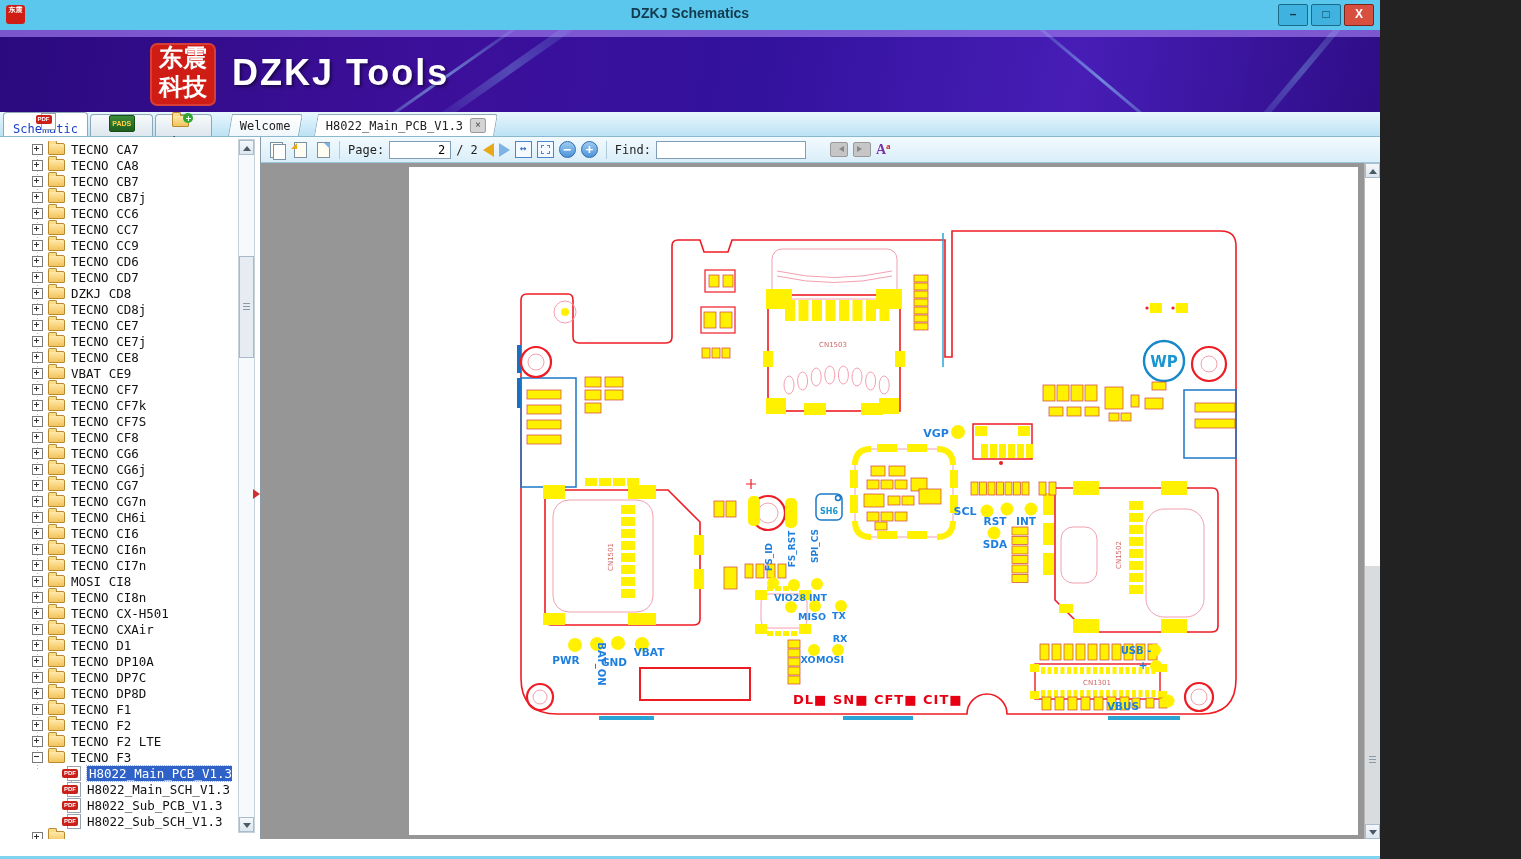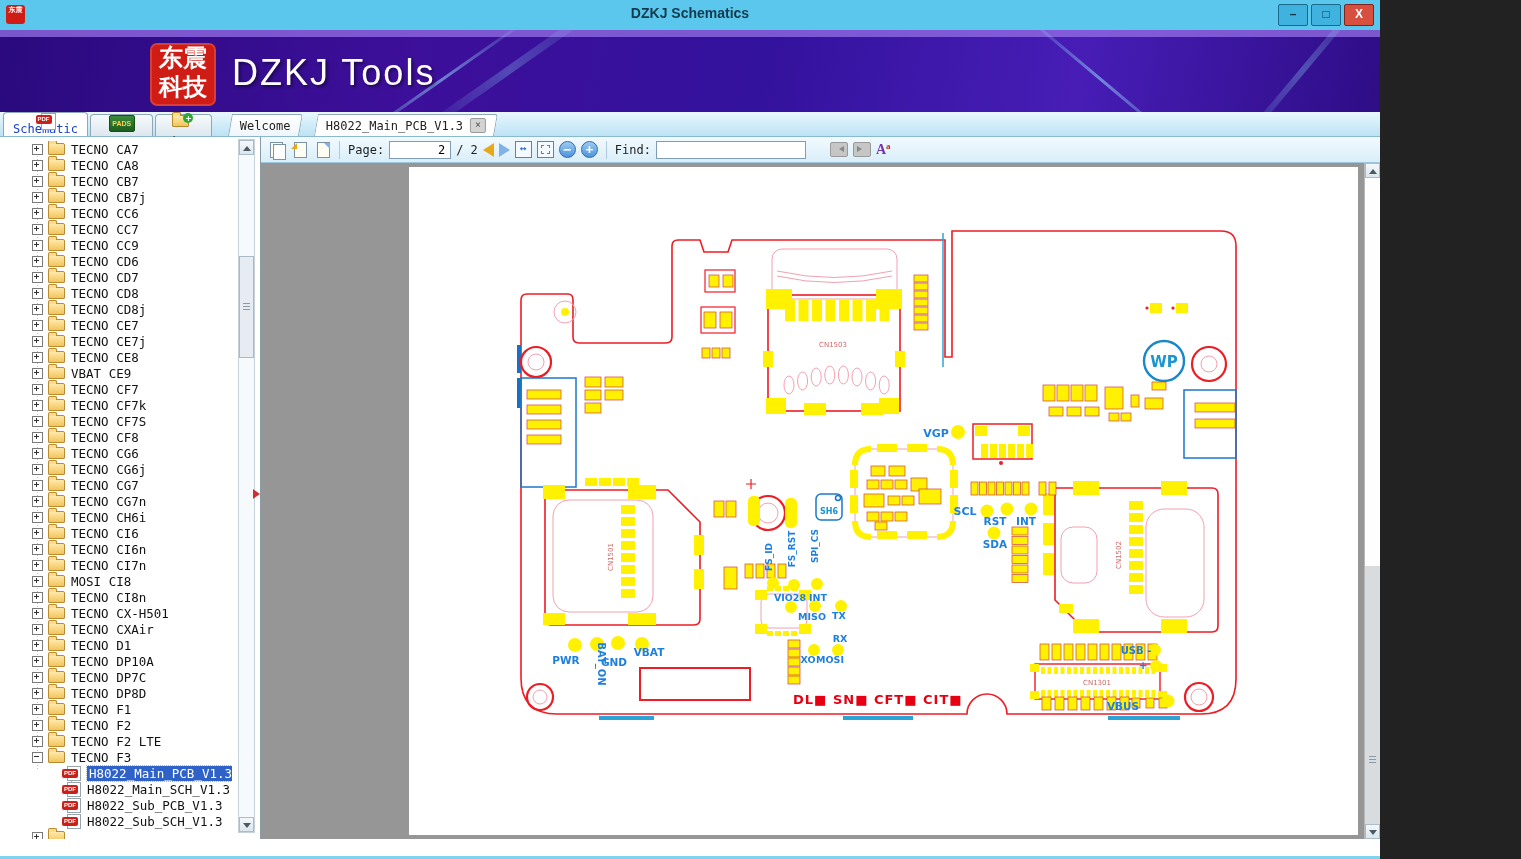--- a/index.html
+++ b/index.html
@@ -20,21 +20,21 @@
   .banner .topband{position:absolute;left:0;top:0;width:100%;height:7px;background:rgba(150,112,230,.75);}
   .streak{position:absolute;width:3px;height:220px;background:linear-gradient(rgba(140,220,255,.0),rgba(150,225,255,.55),rgba(140,220,255,0));}
   .s1{left:440px;top:-60px;transform:rotate(55deg);}
   .s2{left:505px;top:-70px;transform:rotate(55deg);width:8px;opacity:.5;}
   .s3{left:1100px;top:-60px;transform:rotate(-50deg);}
   .s4{left:1300px;top:-70px;transform:rotate(40deg);width:6px;opacity:.55;}
   .s5{left:1430px;top:-60px;transform:rotate(-42deg);width:5px;opacity:.6;}
   .logo{position:absolute;left:150px;top:13px;width:66px;height:63px;background:var(--t-accent_red,#CF1D15);
         border-radius:7px;color:#fff;font-weight:bold;font-size:24px;line-height:29px;text-align:center;
         box-shadow:inset 0 0 0 2px rgba(255,255,255,.15);}
-  .appname{position:absolute;left:232px;top:22px;color:#fff;font-size:36px;font-weight:normal;letter-spacing:2px;
+  .appname{position:absolute;left:232px;top:22px;color:#fff;font-size:36px;font-weight:bold;letter-spacing:2px;
            text-shadow:2px 2px 3px rgba(0,0,0,.45);}
   .subtitle{position:absolute;right:112px;top:26px;color:#fff;font-size:27px;font-weight:bold;
             text-shadow:2px 2px 3px rgba(0,0,0,.45);}
   
   .tabbar{position:absolute;left:0;top:112px;width:100%;height:25px;box-sizing:border-box;
           background:linear-gradient(#E9F7FD,#BCE2F5);border-bottom:1px solid #89B8CF;
           display:flex;align-items:flex-end;padding-left:3px;font-family:"DejaVu Sans Mono",monospace;}
   .tab{height:21px;display:flex;align-items:center;gap:5px;padding:0 9px;margin-right:2px;
        border:1px solid #8FA8B8;border-bottom:none;border-radius:4px 4px 0 0;
        background:linear-gradient(#F7FAFC,#DDE7EE);font-size:12px;color:#222;flex-direction:column;}
@@ -255,21 +255,21 @@
           <span class="tlabel">TECNO CD6</span>
         </div>
         <div class="trow">
           <span class="exp"></span>
           <span class="fold"></span>
           <span class="tlabel">TECNO CD7</span>
         </div>
         <div class="trow">
           <span class="exp"></span>
           <span class="fold"></span>
-          <span class="tlabel">TECNO CD8</span>
+          <span class="tlabel">DZKJ CD8</span>
         </div>
         <div class="trow">
           <span class="exp"></span>
           <span class="fold"></span>
           <span class="tlabel">TECNO CD8j</span>
         </div>
         <div class="trow">
           <span class="exp"></span>
           <span class="fold"></span>
           <span class="tlabel">TECNO CE7</span>

